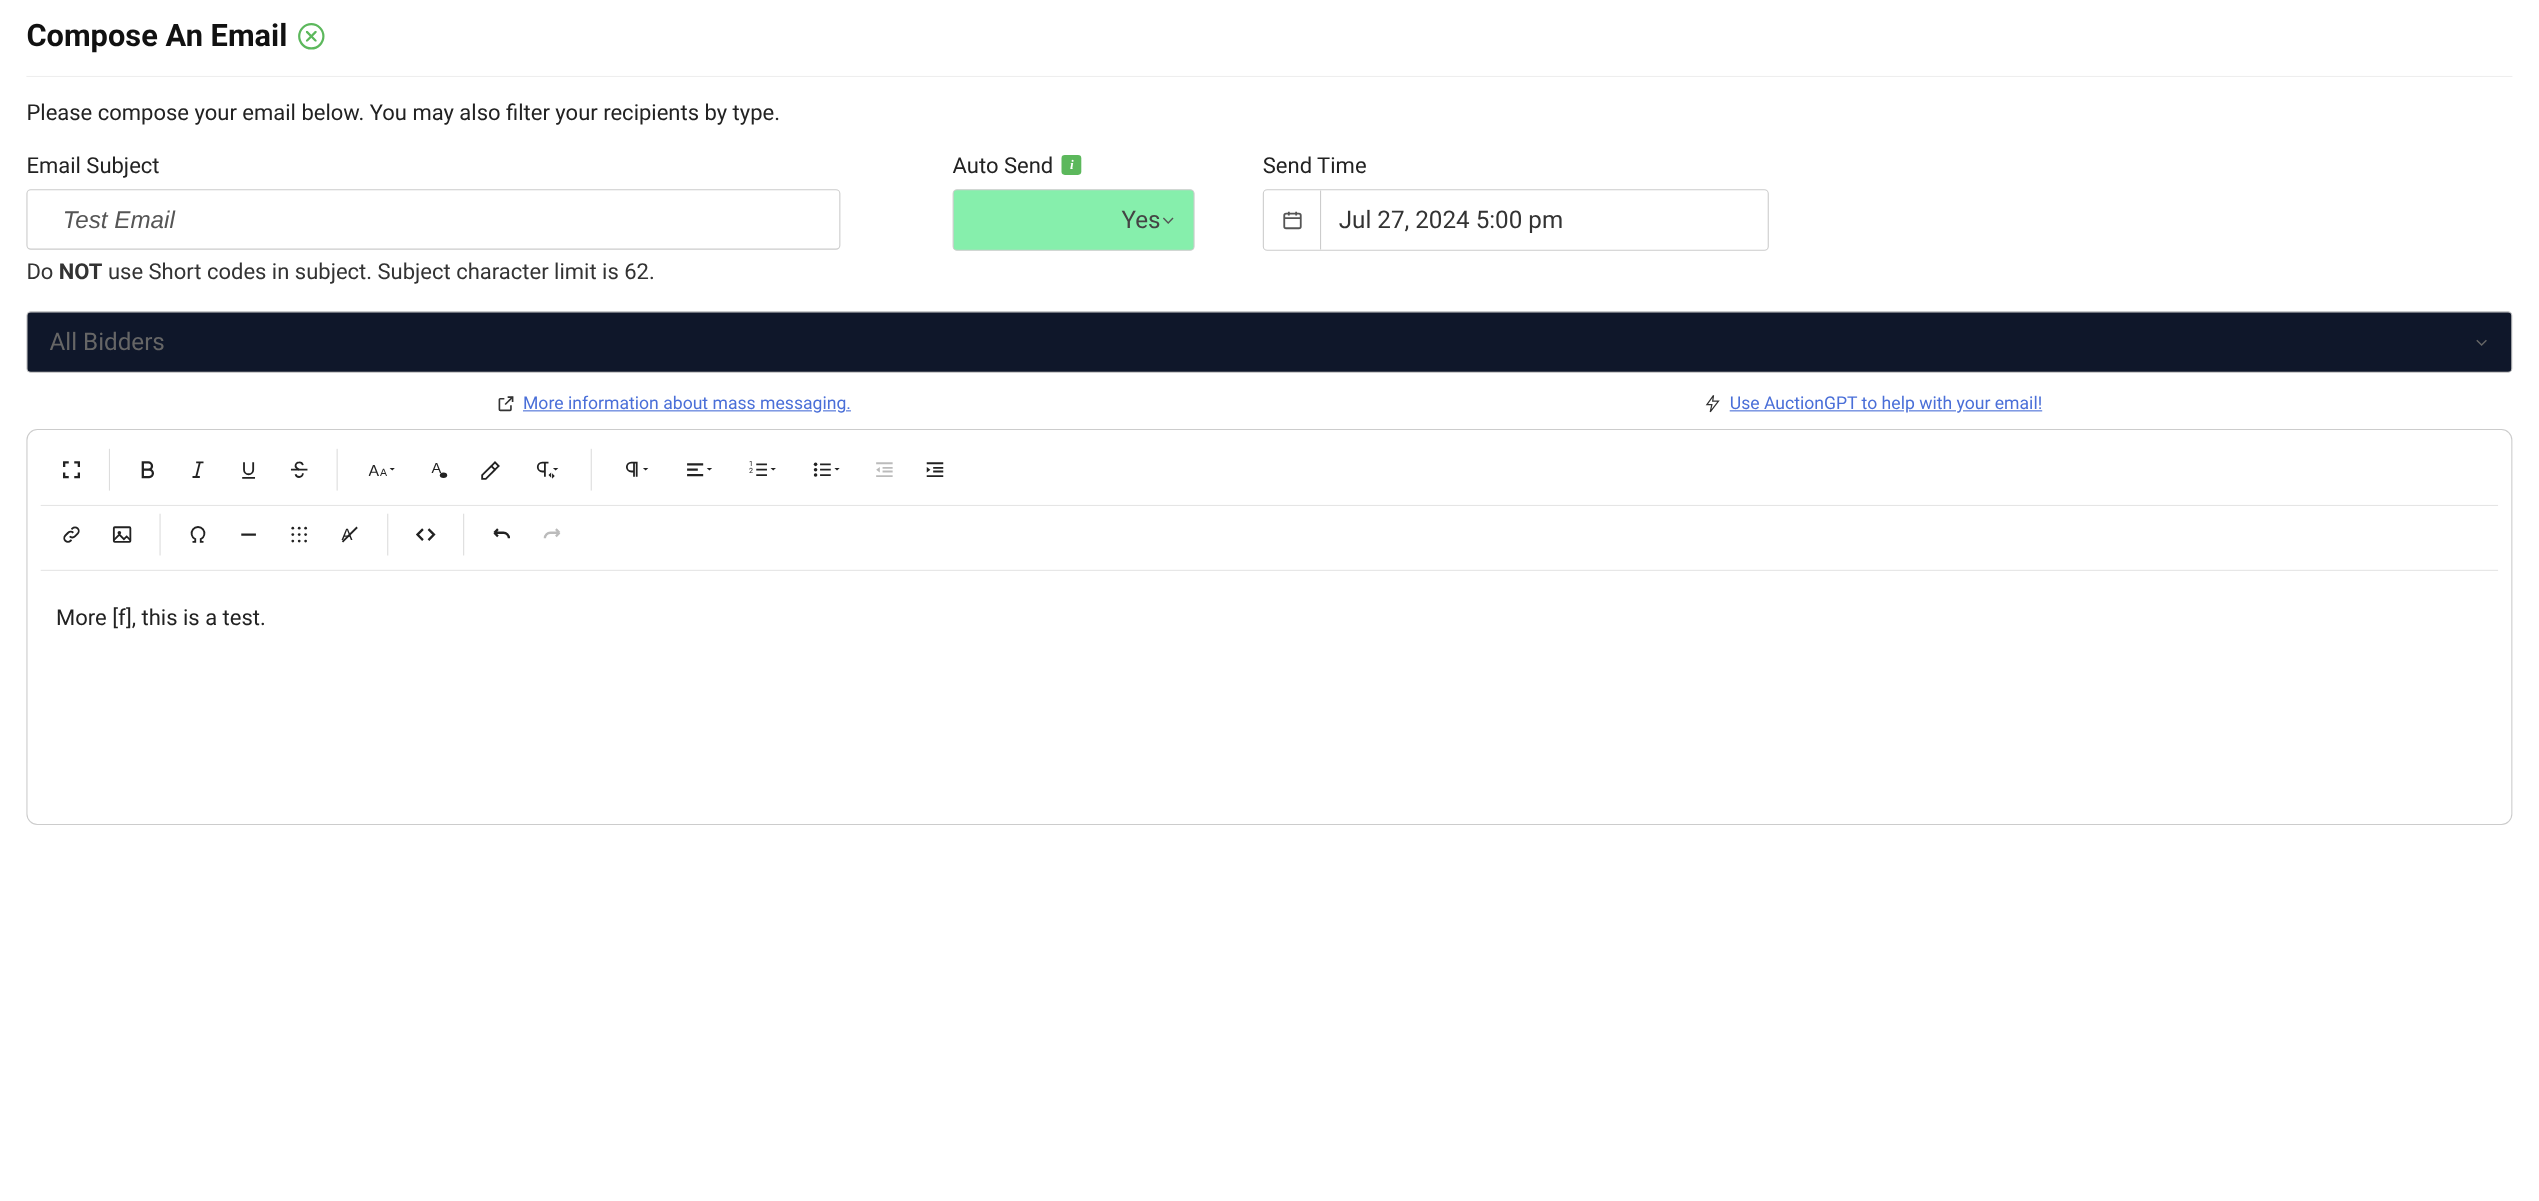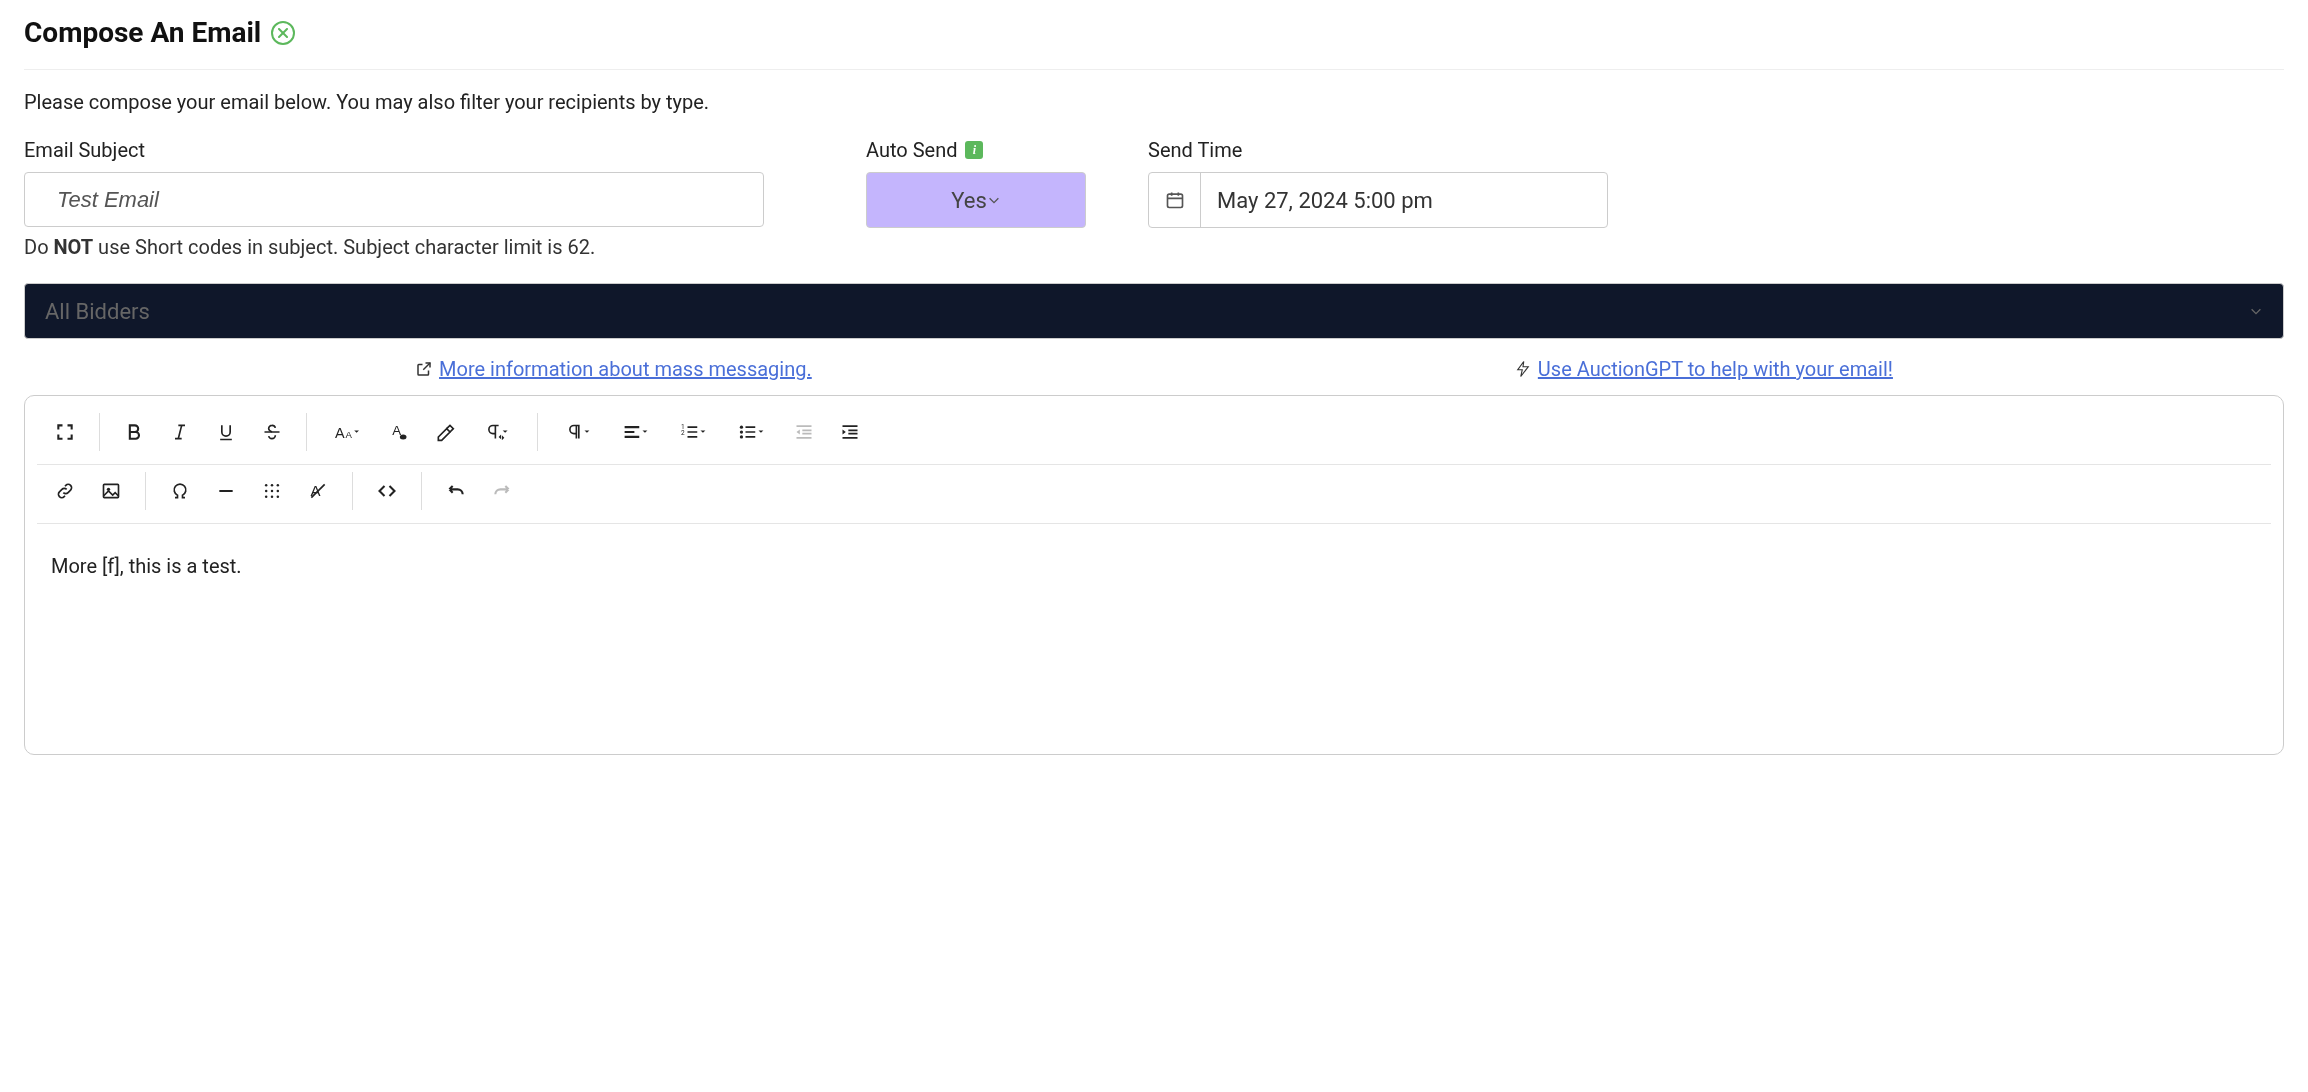--- a/index.html
+++ b/index.html
@@ -81,23 +81,23 @@
   .select-box {
     width: 100%;
     height: 56px;
     border: 1px solid #ccc;
     border-radius: 4px;
     padding: 0 16px;
     font-size: 22px;
     color: #444;
     display: flex;
     align-items: center;
-    justify-content: center;
+    justify-content: flex-end;
     cursor: pointer;
-    background: #c4b5fd;
+    background: #86efac;
   }
   .chevron {
     width: 14px;
     height: 14px;
   }
   .datetime-wrap {
     display: flex;
     width: 100%;
     height: 56px;
     border: 1px solid #ccc;
@@ -141,21 +141,21 @@
     display: flex;
     align-items: center;
     justify-content: space-between;
     cursor: pointer;
     background: #0f172a;
   }
   .links-row {
     display: flex;
     justify-content: space-around;
     padding: 0 40px 14px 40px;
-    font-size: 20px;
+    font-size: 16px;
   }
   .link-item {
     display: flex;
     align-items: center;
     gap: 6px;
     color: #4a6fd8;
   }
   .link-item a {
     color: #4a6fd8;
     text-decoration: underline;
@@ -259,21 +259,21 @@
     <div class="field-label">Send Time</div>
     <div class="datetime-wrap">
       <div class="datetime-icon-box">
         <svg width="20" height="20" viewBox="0 0 24 24">
           <rect x="3" y="5" width="18" height="16" rx="2" fill="none" stroke="#555" stroke-width="2"></rect>
           <line x1="3" y1="10" x2="21" y2="10" stroke="#555" stroke-width="2"></line>
           <line x1="8" y1="3" x2="8" y2="7" stroke="#555" stroke-width="2"></line>
           <line x1="16" y1="3" x2="16" y2="7" stroke="#555" stroke-width="2"></line>
         </svg>
       </div>
-      <div class="datetime-value">May 27, 2024 5:00 pm</div>
+      <div class="datetime-value">Jul 27, 2024 5:00 pm</div>
     </div>
   </div>
 </div>
 
 <div class="recipients-row">
   <div class="recipients-select">
     <span>All Bidders</span>
     <svg class="chevron" viewBox="0 0 16 16" width="14" height="14">
       <path d="M3 6 L8 11 L13 6" fill="none" stroke="#666" stroke-width="1.5"></path>
     </svg>

